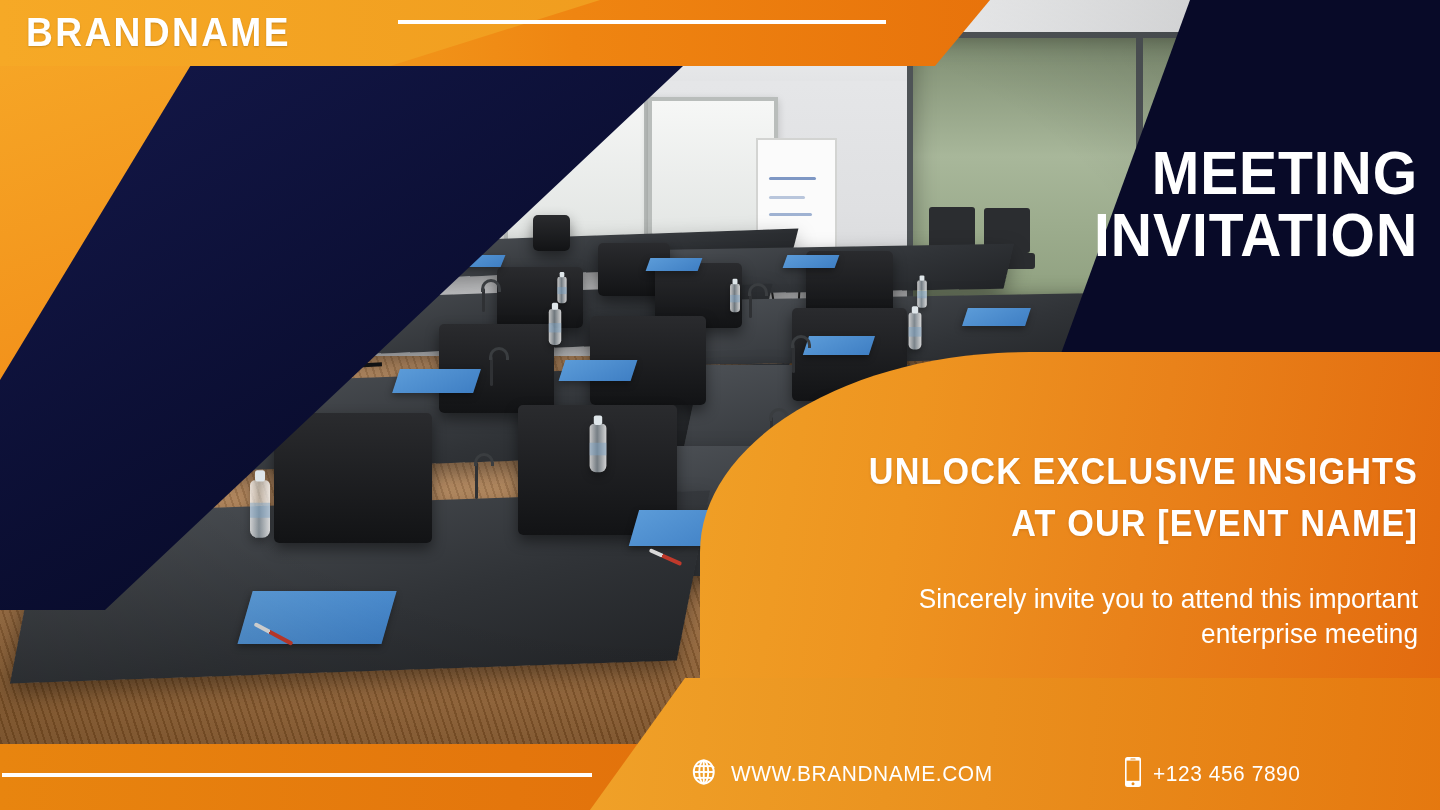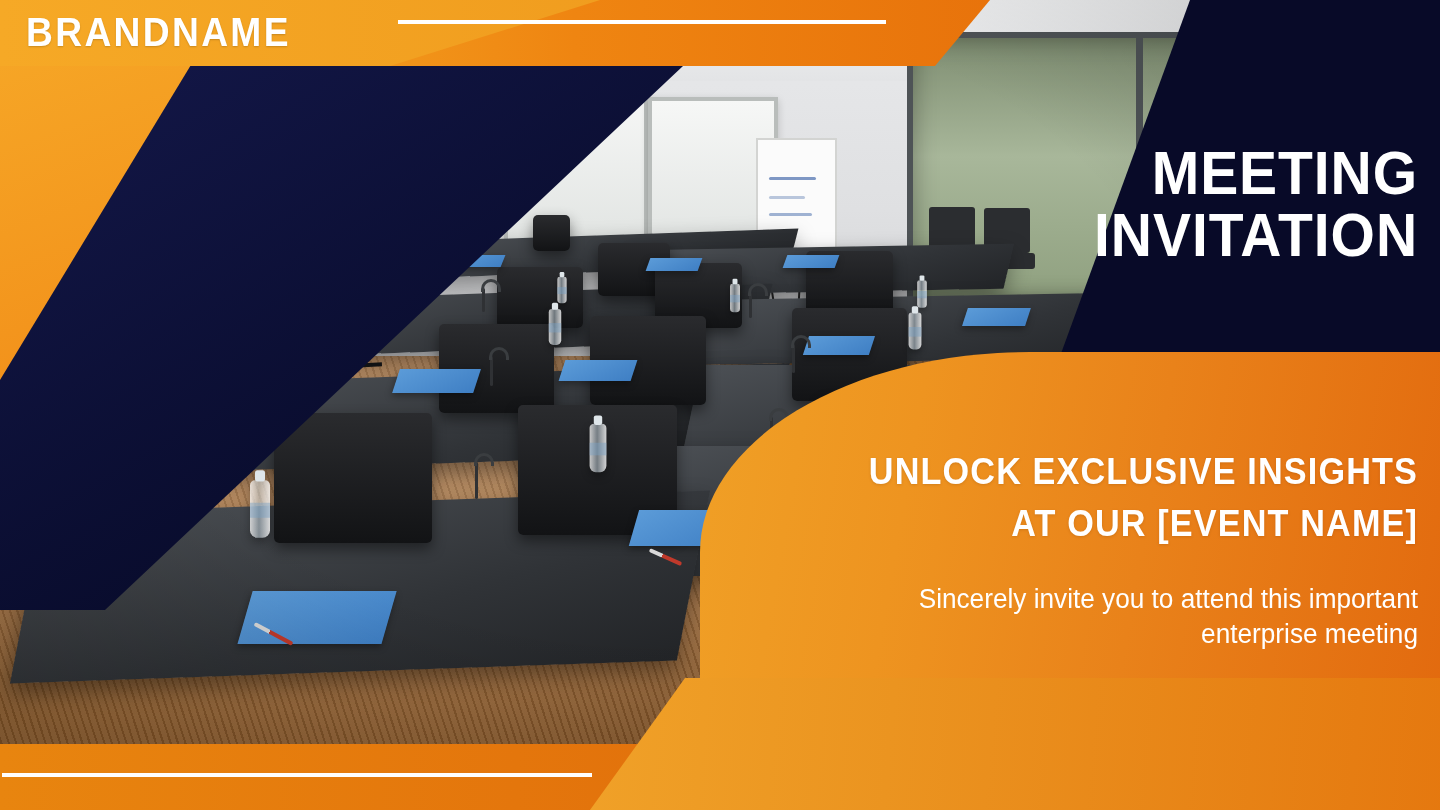--- a/index.html
+++ b/index.html
@@ -405,16 +405,41 @@
     <span class="h1">UNLOCK EXCLUSIVE INSIGHTS</span>
     <span class="h2">AT OUR  [EVENT NAME]</span>
   </div>
 
   <div class="subtitle">
     <span class="s1">Sincerely invite you to attend this important</span>
     <span class="s2">enterprise meeting</span>
   </div>
 
   <div class="contact">
-
+    <div class="citem">
+      <span class="ico">
+        <svg width="30" height="30" viewBox="0 0 24 24" fill="none" stroke="#ffffff" stroke-width="1.5">
+          <ellipse cx="11" cy="12" rx="8" ry="9.2"></ellipse>
+          <ellipse cx="11" cy="12" rx="3.6" ry="9.2"></ellipse>
+          <line x1="3" y1="12" x2="19" y2="12"></line>
+          <line x1="4.3" y1="7.3" x2="17.7" y2="7.3"></line>
+          <line x1="4.3" y1="16.7" x2="17.7" y2="16.7"></line>
+          <line x1="11" y1="2.8" x2="11" y2="21.2"></line>
+          <circle cx="18.4" cy="8.4" r="1.1" fill="#ffffff" stroke="none"></circle>
+        </svg>
+      </span>
+      <span class="txt">WWW.BRANDNAME.COM</span>
+    </div>
+
+    <div class="citem">
+      <span class="ico">
+        <svg width="18" height="32" viewBox="0 0 18 32">
+          <rect x="1" y="1" width="16" height="30" rx="2.5" fill="#ffffff"></rect>
+          <rect x="2.6" y="4.6" width="12.8" height="20.2" fill="#ea8a16"></rect>
+          <rect x="6.4" y="2.5" width="5.2" height="1.1" rx="0.55" fill="#ea8a16"></rect>
+          <circle cx="9" cy="27.8" r="1.5" fill="#ea8a16"></circle>
+        </svg>
+      </span>
+      <span class="txt">+123 456 7890</span>
+    </div>
   </div>
 
 </div>
 
 </body></html>

